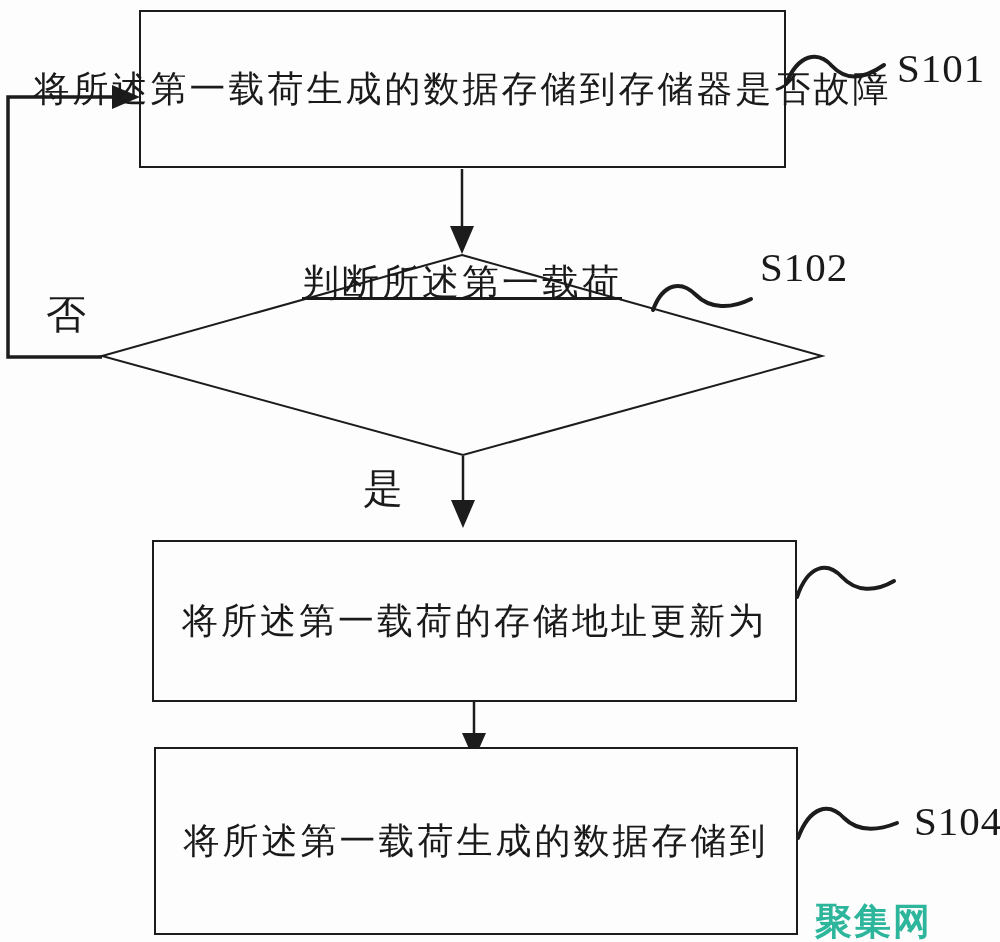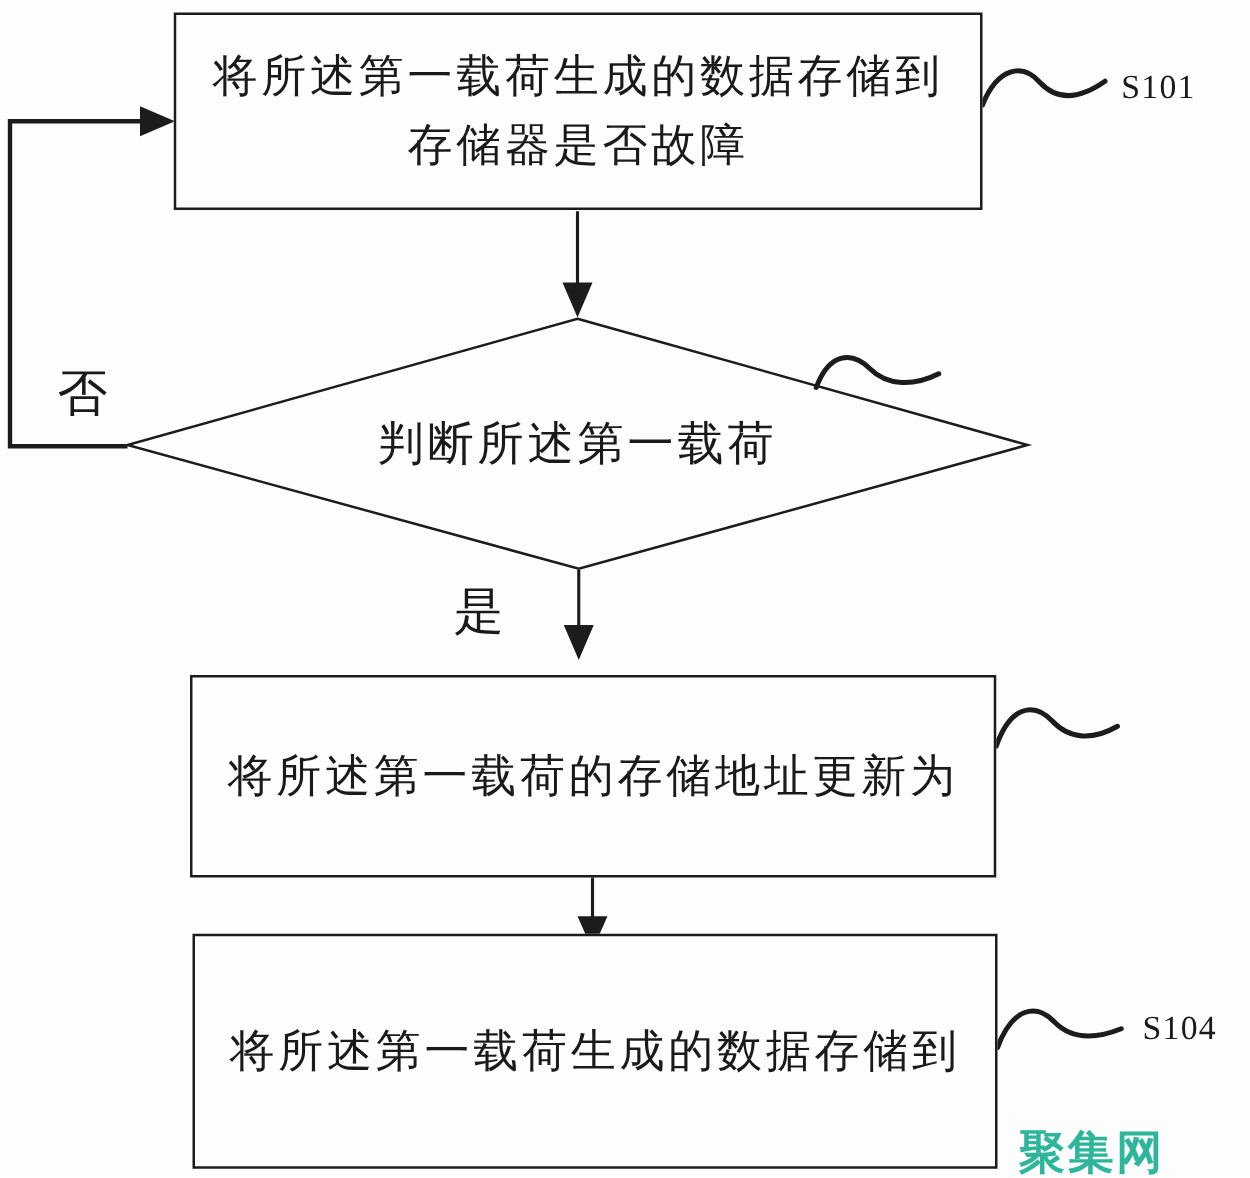--- a/index.html
+++ b/index.html
@@ -16,52 +16,51 @@
     position: absolute;
     left: 0; top: 0;
     width: 1000px; height: 942px;
   }
   .step-box {
     position: absolute;
     box-sizing: border-box;
     border: 2px solid #1c1c1c;
     background: #fdfdfd;
     display: flex;
-    flex-direction: column;
+    flex-direction: row;
     align-items: center;
     justify-content: center;
     text-align: center;
   }
   .step-box .line, .diamond-text .line {
     font-size: 36px;
     line-height: 55px;
     letter-spacing: 3px;
     white-space: nowrap;
   }
   #box-s101 { left: 139px; top: 10px;  width: 647px; height: 158px; }
   #box-s103 { left: 152px; top: 540px; width: 645px; height: 162px; }
   #box-s104 { left: 154px; top: 747px; width: 644px; height: 188px; }
   .diamond-text {
     position: absolute;
     left: 102px; top: 255px;
     width: 720px; height: 200px;
     display: flex;
     flex-direction: column;
     align-items: center;
-    justify-content: center;
     text-align: center;
     pointer-events: none;
+    text-decoration: underline;
   }
   .diamond-text .line { font-size: 37px; }
   .step-label {
     position: absolute;
-    font-size: 27px;
+    font-size: 41px;
     letter-spacing: 1px;
     white-space: nowrap;
-    margin-top: 10px;
   }
   #label-s101 { left: 897px; top: 44px; }
   #label-s102 { left: 760px; top: 243px; }
   #label-s103 { left: 910px; top: 558px; }
   #label-s104 { left: 914px; top: 797px; }
   .branch-label {
     position: absolute;
     font-size: 40px;
     white-space: nowrap;
   }
@@ -116,20 +115,21 @@
 
   <div class="step-box" id="box-s103">
     <div class="line">将所述第一载荷的存储地址更新为</div>
   </div>
 
   <div class="step-box" id="box-s104">
     <div class="line">将所述第一载荷生成的数据存储到</div>
   </div>
 
   <div class="step-label" id="label-s101">S101</div>
+  <div class="step-label" id="label-s102">S102</div>
   <div class="step-label" id="label-s104">S104</div>
 
   <div class="branch-label" id="label-no">否</div>
   <div class="branch-label" id="label-yes">是</div>
 
   <div id="watermark">聚集网</div>
 
 </div>
 
 </body></html>

